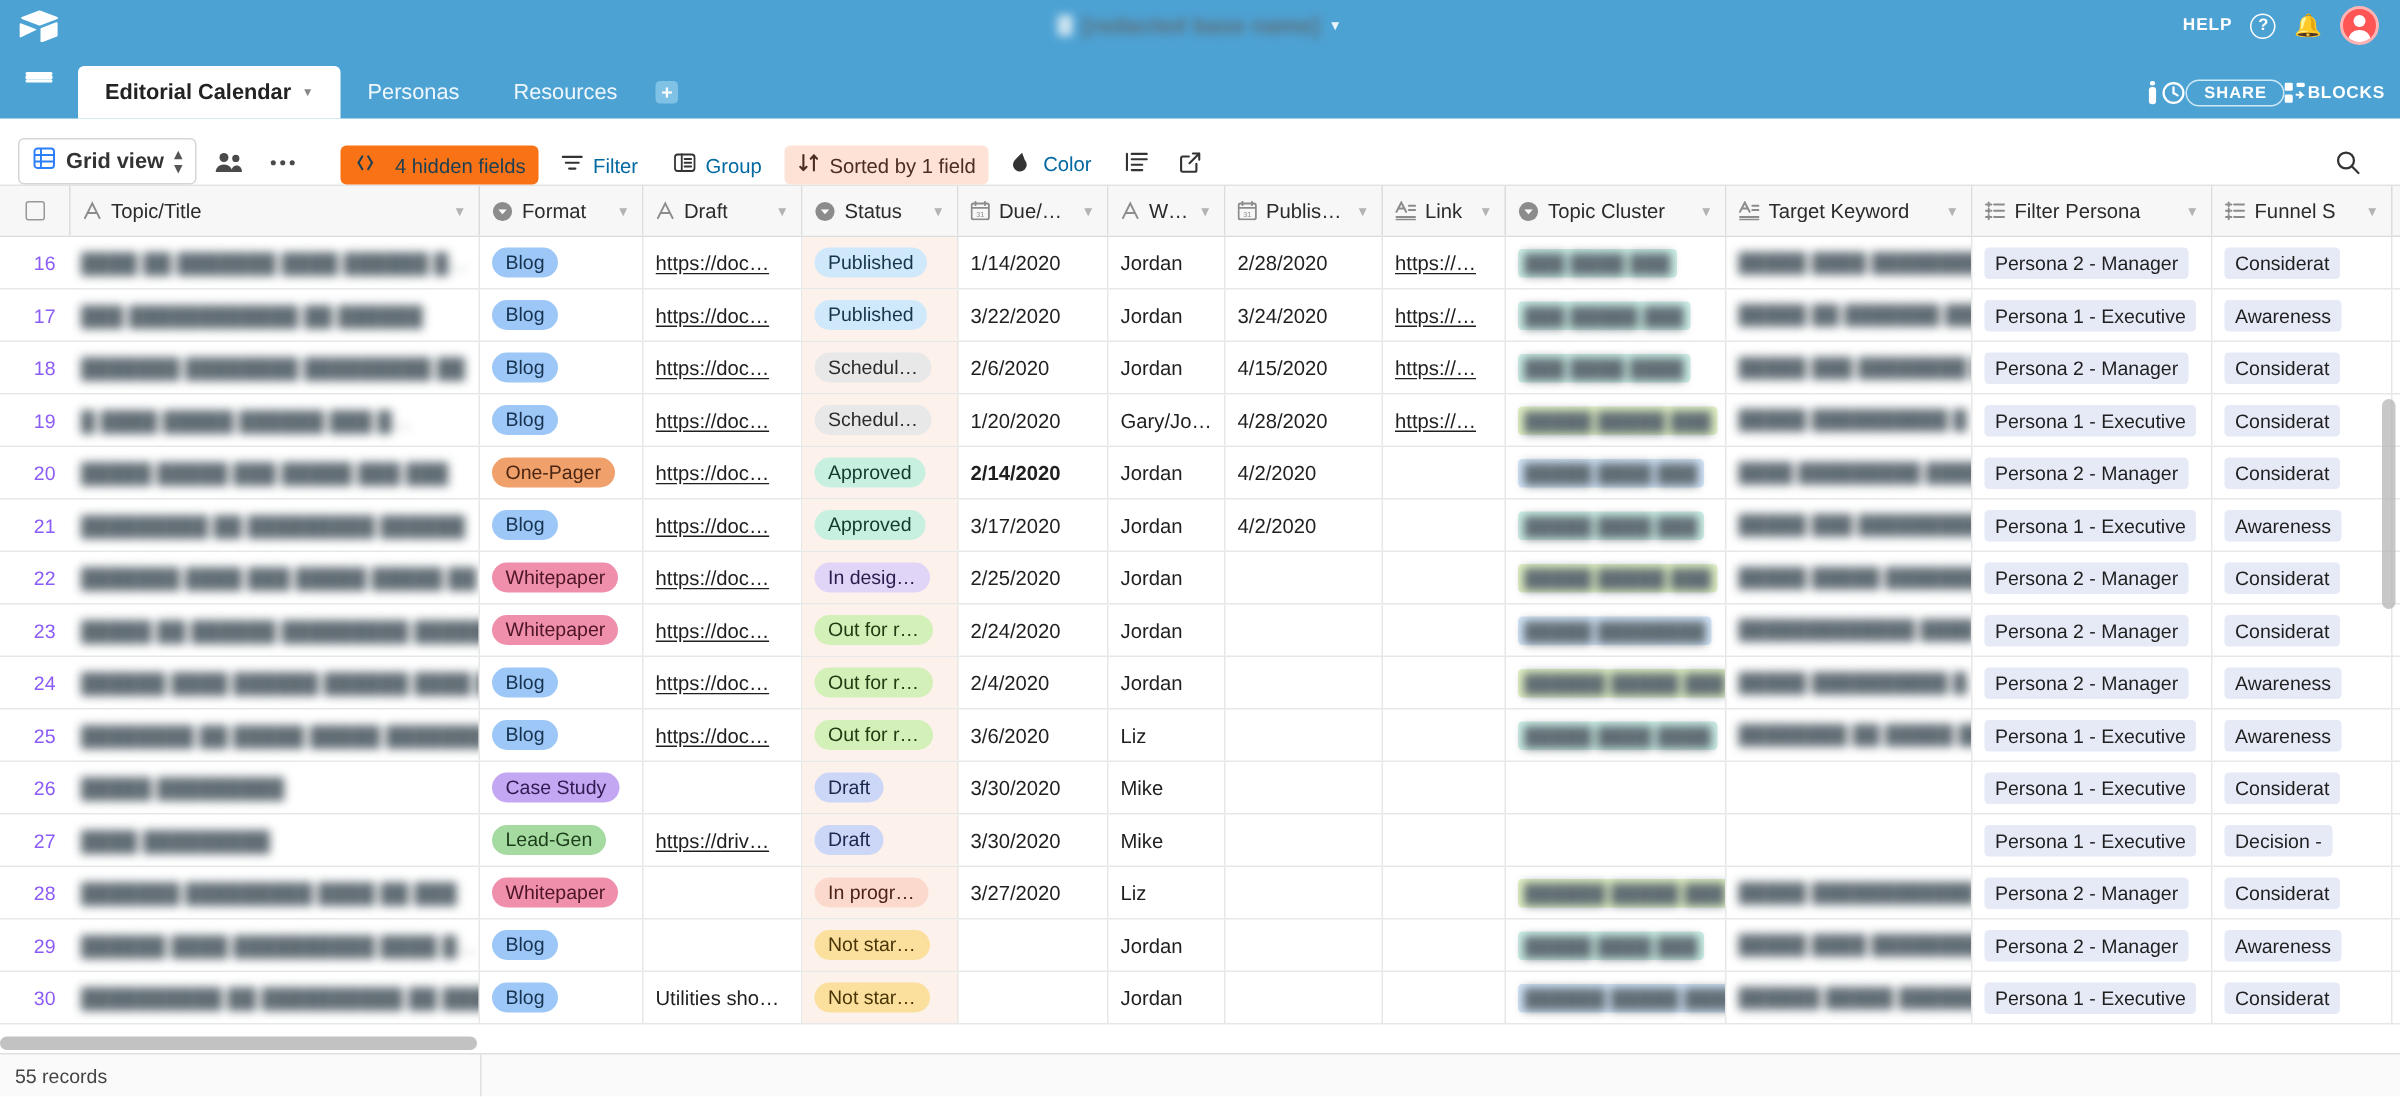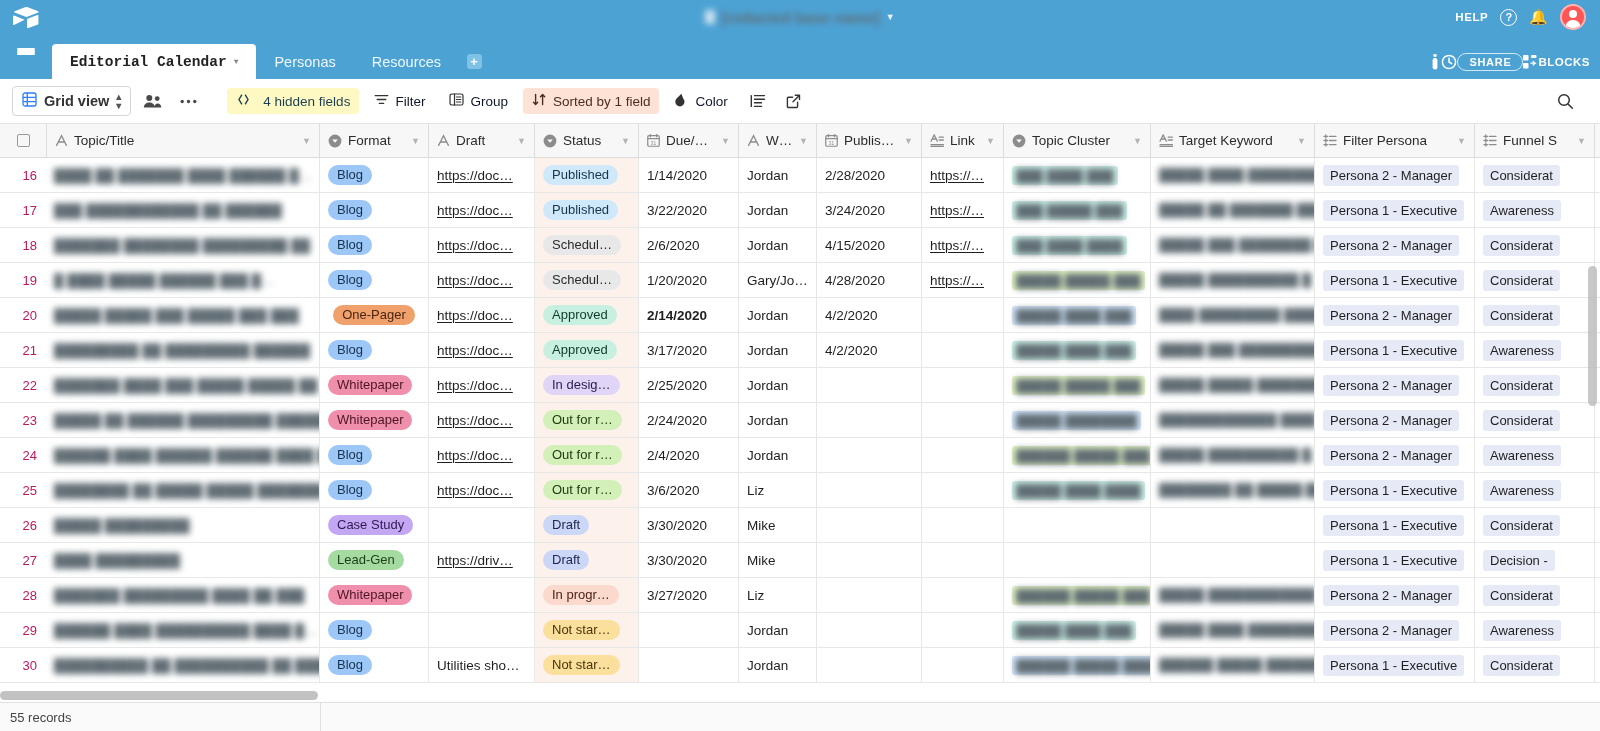--- a/index.html
+++ b/index.html
@@ -67,21 +67,21 @@
     padding-bottom:10px;
   }
   .hamburger span{ display:block; width:18px; }
   .ham-lines{ display:flex; flex-direction:column; gap:3px; }
   .ham-lines i{ display:block;width:18px;height:2.4px;background:#fff;border-radius:1px; }
   .tab{
     height:35px; padding:0 18px; display:flex; align-items:center; gap:7px;
     color:#eef7fc; font-size:14.5px; border-radius:4px 4px 0 0; cursor:pointer;
     white-space:nowrap;
   }
-  .tab.active{ background:#fff; color:#222; font-weight:700;font-family:Liberation Mono, monospace; }
+  .tab.active{ background:#fff; color:#222; font-weight:700; }
   .tab .tcaret{ font-size:8px; color:#888; }
   .tab-add{
     width:30px;height:35px;display:flex;align-items:center;justify-content:center;
     color:#fff;
   }
   .plus-sq{
     width:15px;height:15px;border-radius:3px;background:#7fc2e6;
     display:flex;align-items:center;justify-content:center;
     color:#fff;font-size:13px;line-height:1;font-weight:700;
   }
@@ -91,39 +91,39 @@
   }
   .share-pill{
     border:1.5px solid #cfe9f7; border-radius:11px; padding:2px 11px;
     font-size:11px; font-weight:700; letter-spacing:.7px; color:#fff;
   }
   .blocks-txt{ font-size:11.5px; font-weight:700; letter-spacing:.5px; }
   .icn{ display:inline-flex; align-items:center; }
 
   
   .toolbar{
-    height:45px; background:#fff; display:flex; align-items:center;
+    height:45px; background:#fff; display:flex; align-items:flex-end;
     padding:0 12px; gap:6px; border-bottom:1px solid #e3e3e3;
   }
   .gridview{
     display:flex;align-items:center;gap:7px;border:1px solid #d6d6d6;
     border-radius:4px;padding:5px 9px;font-size:14.5px;font-weight:700;cursor:pointer;
   }
   .grid-ic{ color:#2d7ff9; }
   .sortglyph{ font-size:10px; color:#555; line-height:.9; }
   .tb-icon-btn{
     width:30px;height:30px;display:flex;align-items:center;justify-content:center;
     border-radius:4px;cursor:pointer;color:#4a4a4a;
   }
   .tb-sep{ width:12px; }
   .tb-btn{
     display:flex;align-items:center;gap:6px;padding:5px 9px;border-radius:4px;
-    font-size:13.5px;cursor:pointer;color:#0f172a;white-space:nowrap;
-  }
-  .tb-btn.hidden-fields{ background:#fef9c3; color:#1c3f52;gap:12px; }
+    font-size:13.5px;cursor:pointer;color:#0369a1;white-space:nowrap;
+  }
+  .tb-btn.hidden-fields{ background:#f97316; color:#1c3f52;gap:12px; }
   .tb-btn.sorted{ background:#fee2d5; color:#4b2d22; }
   .tb-right{ margin-left:auto; padding-right:8px; }
 
   
   .grid-wrap{ position:relative; height:578px; overflow:hidden; background:#fff; }
   .hdr-row{
     display:flex; height:34px; background:#f7f7f7;
     border-bottom:1px solid #dcdcdc; position:relative; z-index:3;
   }
   .hcell{
@@ -141,21 +141,21 @@
   .rows{ position:relative; }
   .row{ display:flex; height:35px; border-bottom:1px solid #e7e7e7; }
   .cell{
     display:flex;align-items:center;padding:0 8px;border-right:1px solid #e7e7e7;
     flex:0 0 auto; overflow:hidden; white-space:nowrap; font-size:13.5px;
     color:#1f1f1f;
   }
   .cell.sortcol{ background:#fdf1ec; }
   .rownum{
     flex:0 0 46px; display:flex; align-items:center; justify-content:flex-end;
-    padding-right:9px; color:#be185d; font-size:13px; border-right:none;
+    padding-right:9px; color:#8b5cf6; font-size:13px; border-right:none;
   }
 
   .pill{
     display:inline-block; padding:3px 9px; border-radius:10px;
     font-size:13px; line-height:1.15; max-width:100%;
     overflow:hidden; text-overflow:ellipsis; white-space:nowrap;
   }
   .lnk{
     color:#1f1f1f; text-decoration:underline; text-underline-offset:2px;
     overflow:hidden;text-overflow:ellipsis;white-space:nowrap;cursor:pointer;
@@ -627,21 +627,21 @@
         </div>
         <div class="cell" style="flex: 0 0 120px;">
           <span class="chip">Considerat</span>
         </div>
       </div>
       <div class="row">
         <div class="cell rownum">20</div>
         <div class="cell" style="flex: 0 0 274px;">
           <span class="blur-txt" style="font-size:13px;">█████ █████ ███ █████ ███ ███</span>
         </div>
-        <div class="cell" style="flex: 0 0 109px; justify-content: center;">
+        <div class="cell" style="flex: 0 0 109px;">
           <span class="pill" style="background: rgb(240, 160, 106); color: rgb(74, 37, 18);">One-Pager</span>
         </div>
         <div class="cell" style="flex: 0 0 106px;">
           <span class="lnk">https://doc…</span>
         </div>
         <div class="cell sortcol" style="flex: 0 0 104px;">
           <span class="pill" style="background: rgb(199, 240, 224); color: rgb(18, 58, 45);">Approved</span>
         </div>
         <div class="cell" style="flex: 0 0 100px; font-weight: bold;">2/14/2020</div>
         <div class="cell" style="flex: 0 0 78px;">Jordan</div>

